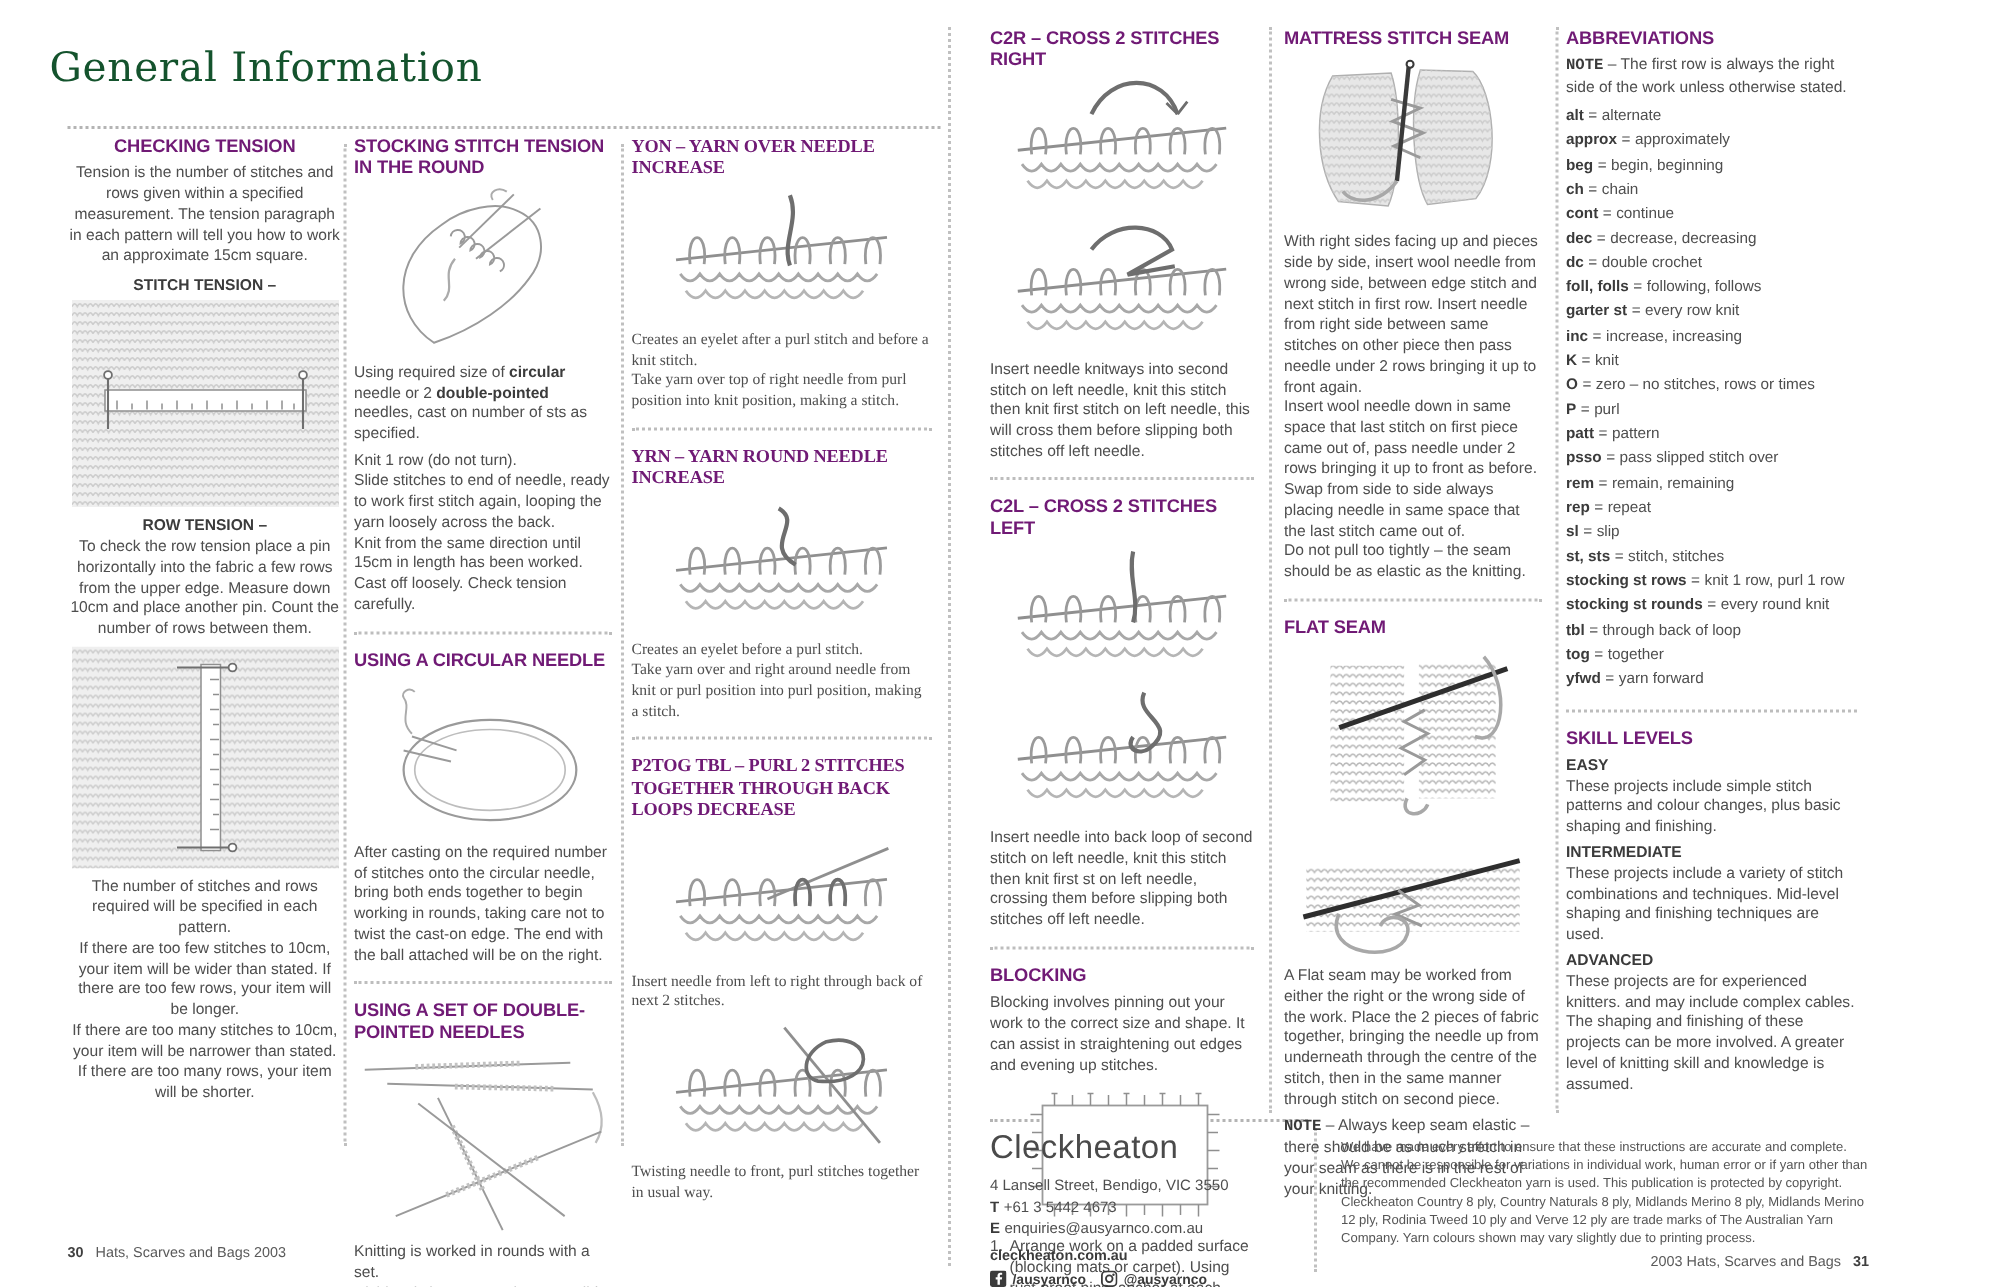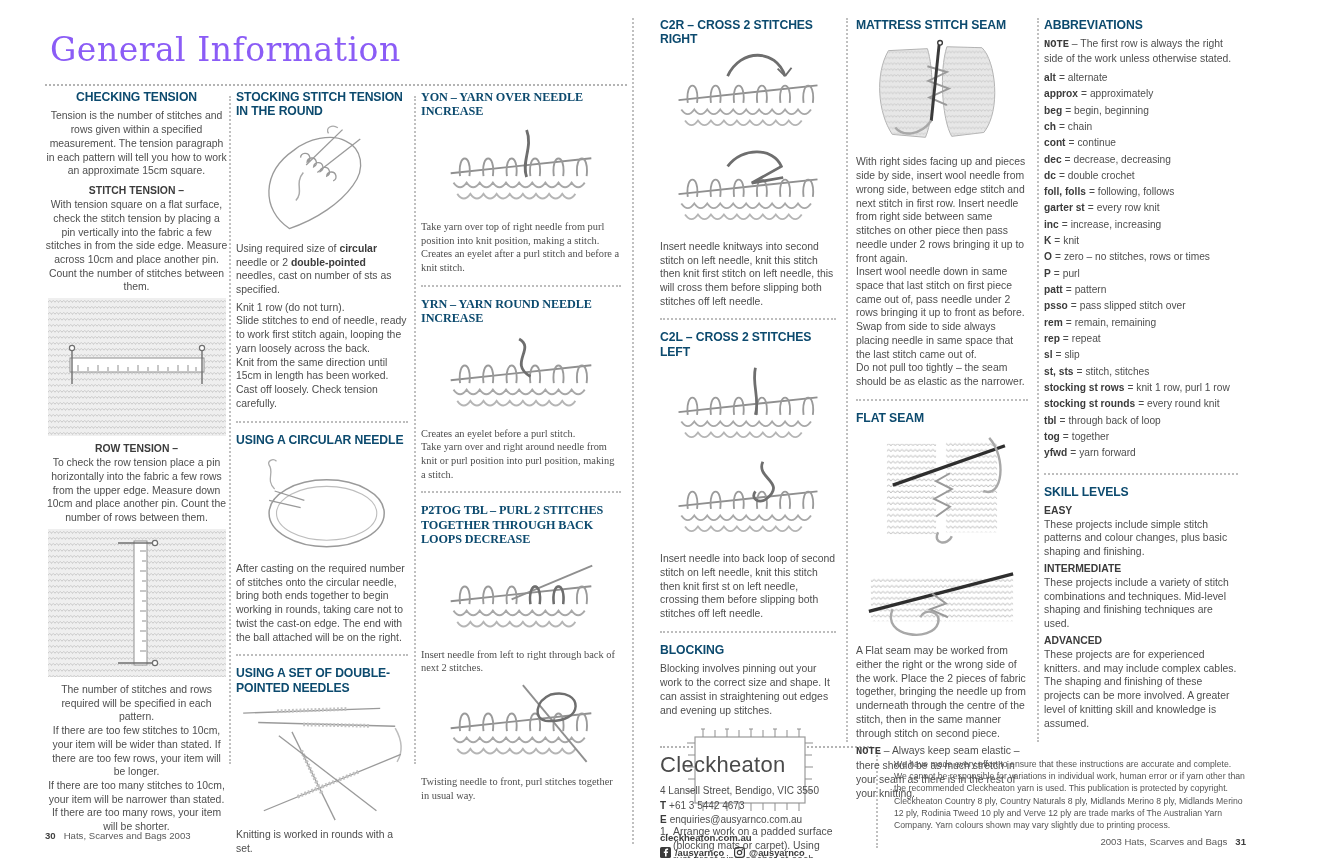--- a/index.html
+++ b/index.html
@@ -1,27 +1,27 @@
 <!DOCTYPE html>
 <html><head>
 <meta charset="utf-8">
 <style>
   html,body{margin:0;padding:0;background:#fff;}
   #spread{position:relative;width:1344px;height:858px;background:#fff;overflow:hidden;
           font-family:"Liberation Sans",sans-serif;color:#4e4e4e;}
   
-  .doc-title{position:absolute;left:50px;top:30px;font-family:"DejaVu Serif",serif;
-             font-size:33px;color:#8b5cf6;letter-spacing:0.5px;font-weight:500;}
+  .doc-title{position:absolute;left:33px;top:30px;font-family:"DejaVu Serif",serif;
+             font-size:27px;color:#14532d;letter-spacing:0.5px;font-weight:500;}
   
   .hdots{position:absolute;border-top:2px dotted #b4b4b4;}
   .vdots{position:absolute;border-left:2px dotted #c0c0c0;}
   .dotsep{border-top:2px dotted #bdbdbd;margin:10px 0 10px 0;}
   
   .col{position:absolute;}
-  .col h3{font-size:12.2px;line-height:1.18;color:#0c4a6e;margin:0 0 5px 0;
+  .col h3{font-size:12.2px;line-height:1.18;color:#701a75;margin:0 0 5px 0;
           letter-spacing:-0.1px;}
   .col p{font-size:10.4px;line-height:1.32;margin:0 0 4px 0;}
   .subhead{font-size:10.4px;font-weight:bold;color:#3b3b3b;margin:7px 0 2px 0;}
   .tight p{margin:0;}
   .diagram{display:block;margin:4px auto 6px auto;}
   b.inline{color:#3b3b3b;}
   
   .abbr-row{font-size:10.2px;line-height:1.17;margin:0 0 4.4px 0;}
   .abbr-term{font-weight:bold;color:#3b3b3b;}
   .abbr-eq{margin:0 3px;}
@@ -75,21 +75,20 @@
   <div class="vdots" style="left:632px;top:18px;height:826px;"></div>
   <div class="vdots" style="left:846px;top:18px;height:724px;"></div>
   <div class="vdots" style="left:1037px;top:18px;height:724px;"></div>
   <div class="hdots" style="left:660px;top:746px;width:212px;"></div>
   <div class="vdots" style="left:876px;top:752px;height:96px;"></div>
 
   <div class="col" style="left:45px;top:90px;width:183px;text-align:center;">
     <h3>CHECKING TENSION</h3>
     <p>Tension is the number of stitches and rows given within a specified measurement. The tension paragraph in each pattern will tell you how to work an approximate 15cm square.</p>
     <div class="subhead">STITCH TENSION –</div>
-    <p>With tension square on a flat surface, check the stitch tension by placing a pin vertically into the fabric a few stitches in from the side edge. Measure across 10cm and place another pin. Count the number of stitches between them.</p>
     <svg class="diagram" width="178" height="138" viewBox="0 0 178 138">
       <rect x="0" y="0" width="178" height="138" fill="#efefef"></rect>
       <rect x="0" y="0" width="178" height="138" fill="url(#knit)"></rect>
       <rect x="22" y="60" width="134" height="14" fill="#ffffff" stroke="#8f8f8f" stroke-width="1"></rect>
       <path d="M30,67 V73 M40,69 V73 M50,67 V73 M60,69 V73 M70,67 V73 M80,69 V73 M90,67 V73 M100,69 V73 M110,67 V73 M120,69 V73 M130,67 V73 M140,67 V73 M148,69 V73" stroke="#8f8f8f" stroke-width="1" fill="none"></path>
       <line x1="24" y1="52" x2="24" y2="86" stroke="#6f6f6f" stroke-width="1.4"></line>
       <circle cx="24" cy="50" r="2.6" fill="#fff" stroke="#6f6f6f" stroke-width="1.2"></circle>
       <line x1="154" y1="52" x2="154" y2="86" stroke="#6f6f6f" stroke-width="1.4"></line>
       <circle cx="154" cy="50" r="2.6" fill="#fff" stroke="#6f6f6f" stroke-width="1.2"></circle>
     </svg>
@@ -163,22 +162,22 @@
 
   <div class="col" style="left:421px;top:90px;width:200px;font-family:Liberation Serif, serif;">
     <h3>YON – YARN OVER NEEDLE INCREASE</h3>
     <svg class="diagram" width="150" height="90" viewBox="0 0 160 95">
       <line x1="5" y1="52" x2="155" y2="36" stroke="#8f8f8f" stroke-width="2"></line>
       <use href="#loops"></use>
       <path d="M86,6 C93,24 80,40 86,56" fill="none" stroke="#6e6e6e" stroke-width="3"></path>
     </svg>
     <div class="tight">
 
-    <p>Take yarn over top of right needle from purl position into knit position, making a stitch.</p>
-        <p>Creates an eyelet after a purl stitch and before a knit stitch.</p>
+    <p>Creates an eyelet after a purl stitch and before a knit stitch.</p>
+        <p>Take yarn over top of right needle from purl position into knit position, making a stitch.</p>
       </div>
     <div class="dotsep"></div>
     <h3>YRN – YARN ROUND NEEDLE INCREASE</h3>
     <svg class="diagram" width="150" height="90" viewBox="0 0 160 95">
       <line x1="5" y1="52" x2="155" y2="36" stroke="#8f8f8f" stroke-width="2"></line>
       <use href="#loops"></use>
       <path d="M78,8 C96,18 66,34 90,48" fill="none" stroke="#6e6e6e" stroke-width="3"></path>
     </svg>
     <div class="tight">
 
@@ -259,21 +258,21 @@
       <path d="M80,10 C72,35 75,85 85,102 L118,98 C136,75 130,24 116,11 Z" fill="url(#knit)"></path>
       <path d="M60,30 L80,36 L61,45 L82,53 L62,62 L80,70" fill="none" stroke="#9a9a9a" stroke-width="2"></path>
       <line x1="72" y1="8" x2="64" y2="86" stroke="#3a3a3a" stroke-width="3"></line>
       <circle cx="73" cy="6" r="2.4" fill="#ffffff" stroke="#3a3a3a" stroke-width="1.4"></circle>
       <path d="M64,86 C52,102 34,102 27,93" fill="none" stroke="#a8a8a8" stroke-width="2.4"></path>
     </svg>
     <div class="tight">
 
     <p>With right sides facing up and pieces side by side, insert wool needle from wrong side, between edge stitch and next stitch in first row. Insert needle from right side between same stitches on other piece then pass needle under 2 rows bringing it up to front again.</p>
         <p>Insert wool needle down in same space that last stitch on first piece came out of, pass needle under 2 rows bringing it up to front as before. Swap from side to side always placing needle in same space that the last stitch came out of.</p>
-        <p>Do not pull too tightly – the seam should be as elastic as the narrower.</p>
+        <p>Do not pull too tightly – the seam should be as elastic as the knitting.</p>
       </div>
     <div class="dotsep"></div>
     <h3>FLAT SEAM</h3>
     <svg class="diagram" width="140" height="118" viewBox="0 0 140 120">
       <rect x="14" y="14" width="50" height="92" fill="url(#knit2)"></rect>
       <rect x="74" y="12" width="52" height="92" fill="url(#knit2)"></rect>
       <path d="M64,88 L78,78 L62,70 L80,60 L64,52 L78,44" fill="none" stroke="#9a9a9a" stroke-width="2"></path>
       <line x1="20" y1="56" x2="134" y2="16" stroke="#2e2e2e" stroke-width="3.4"></line>
       <path d="M118,8 C136,28 132,70 112,62" fill="none" stroke="#a8a8a8" stroke-width="2.4"></path>
       <path d="M66,104 C60,116 76,118 80,108" fill="none" stroke="#a8a8a8" stroke-width="2.4"></path>

